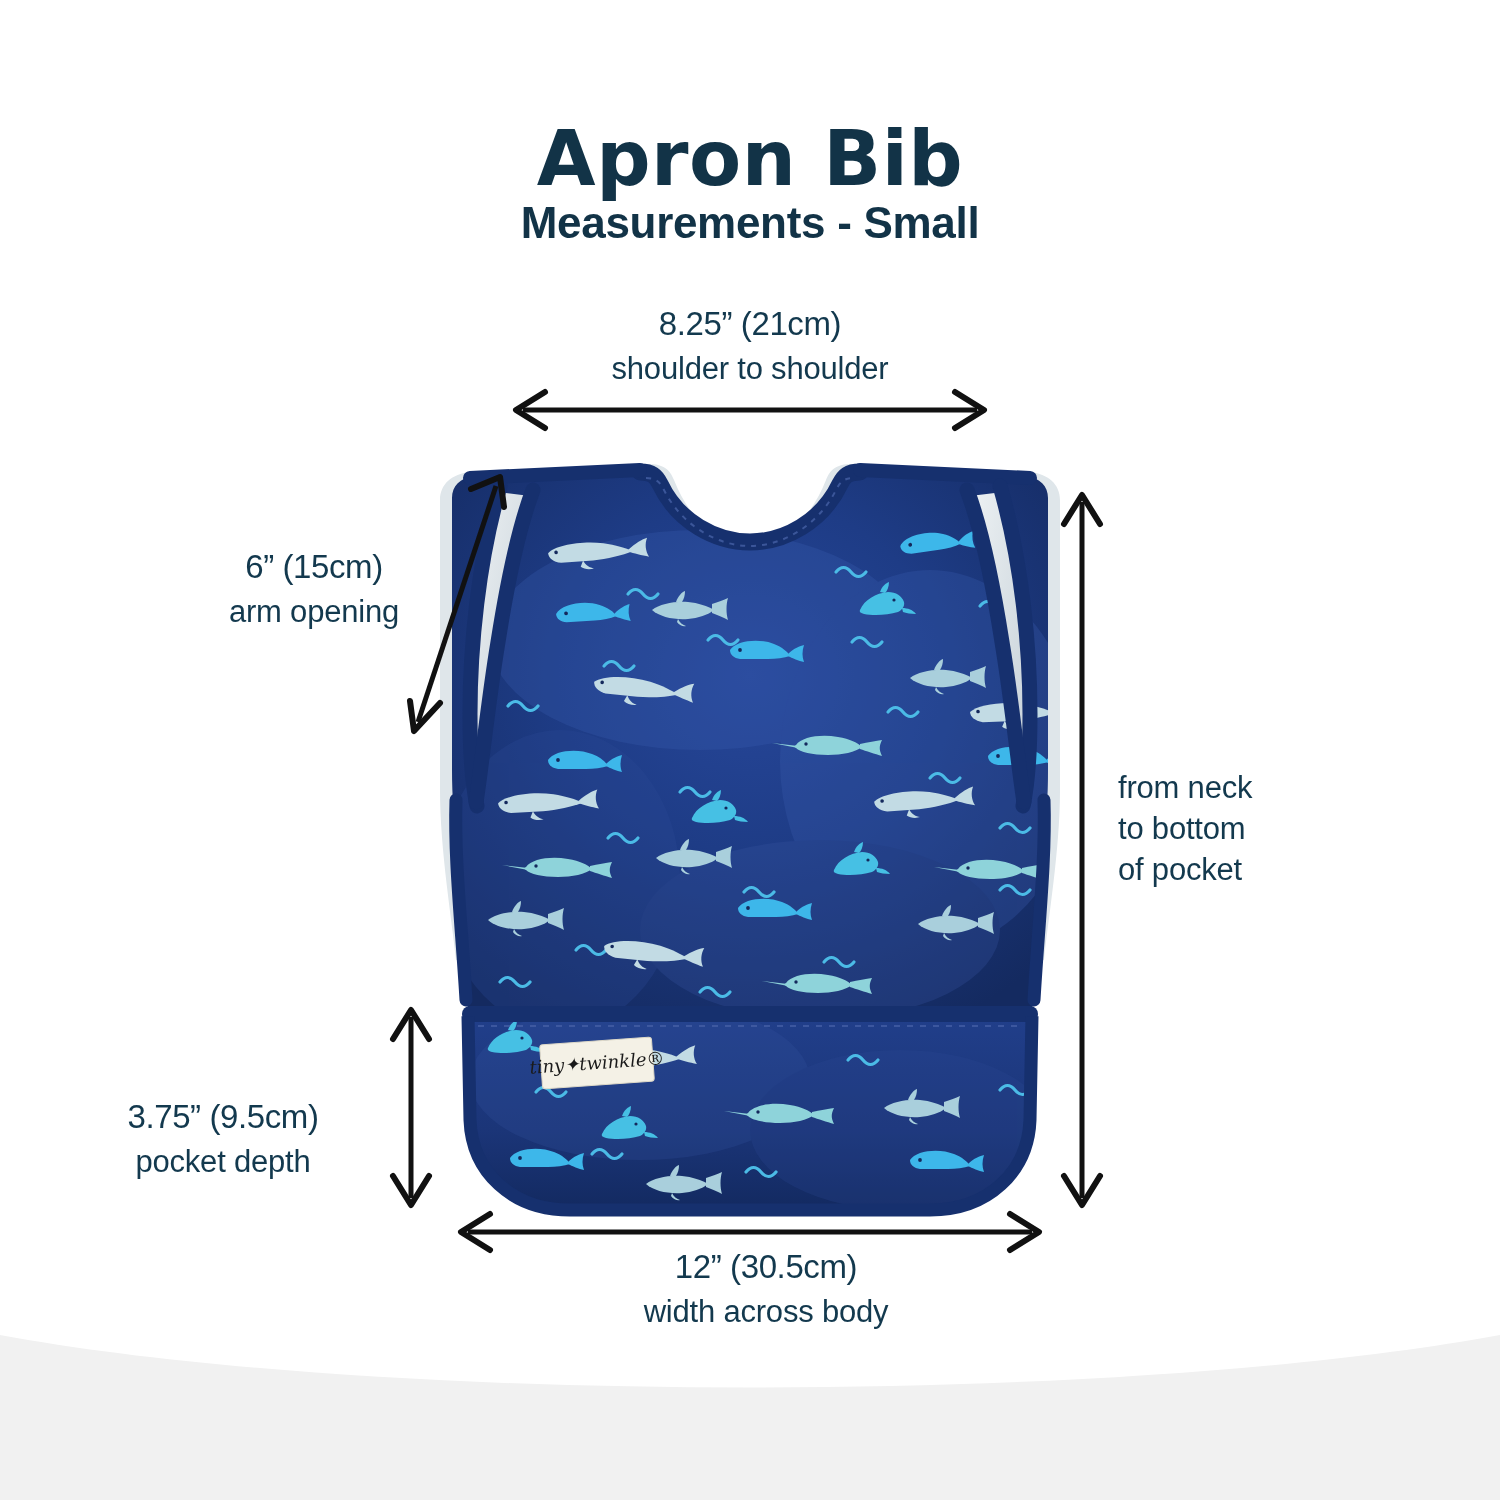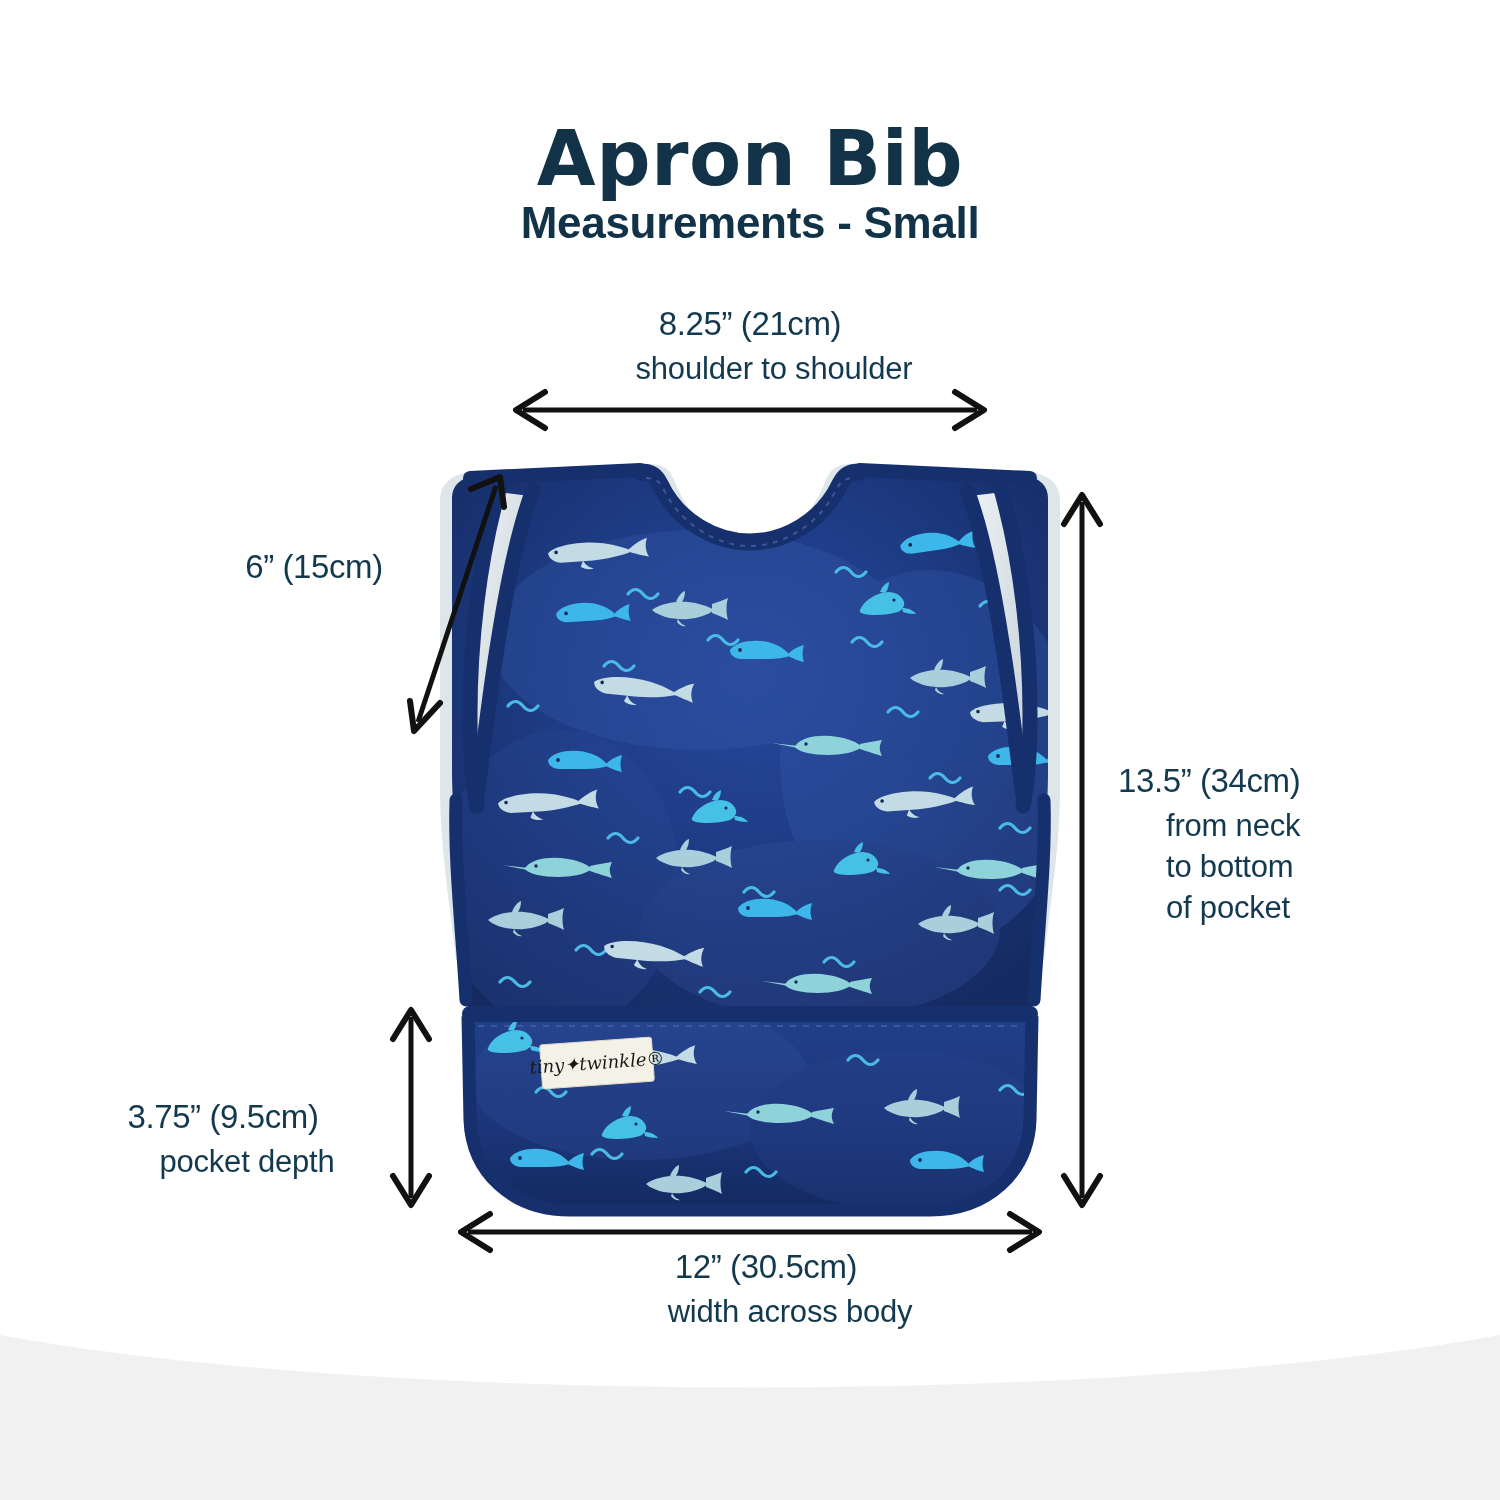--- a/index.html
+++ b/index.html
@@ -65,21 +65,20 @@
     white-space: nowrap;
   }
   .meas .desc {
     font-family: "Liberation Sans", sans-serif;
     font-weight: normal;
     font-size: 31px;
     letter-spacing: -0.2px;
     margin-top: 5px;
     line-height: 1.33;
     white-space: nowrap;
-    padding-left: 48px;
   }
 
   #meas-shoulder { top: 305px; left: 0; width: 1500px; text-align: center; }
   #meas-arm      { top: 548px; left: 134px; width: 360px; text-align: center; }
   #meas-neck     { top: 762px; left: 1118px; width: 330px; text-align: left; }
   #meas-pocket   { top: 1098px; left: 58px; width: 330px; text-align: center; }
   #meas-width    { top: 1248px; left: 16px; width: 1500px; text-align: center; }
 
   
   .layer {
@@ -104,24 +103,24 @@
     <div class="title-sub">Measurements - Small</div>
   </div>
 
   <div class="meas" id="meas-shoulder">
     <div class="val">8.25” (21cm)</div>
     <div class="desc">shoulder to shoulder</div>
   </div>
 
   <div class="meas" id="meas-arm">
     <div class="val">6” (15cm)</div>
+    <div class="desc">arm opening</div>
   </div>
 
   <div class="meas" id="meas-neck">
-    <div class="val">13.5” (34cm)</div>
     <div class="desc">from neck</div>
     <div class="desc" style="margin-top:0">to bottom</div>
     <div class="desc" style="margin-top:0">of pocket</div>
   </div>
 
   <div class="meas" id="meas-pocket">
     <div class="val">3.75” (9.5cm)</div>
     <div class="desc">pocket depth</div>
   </div>
 

